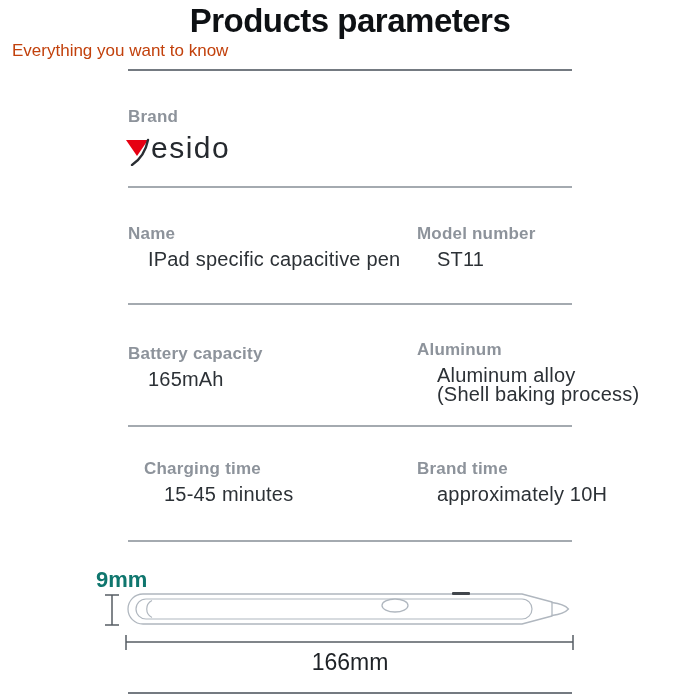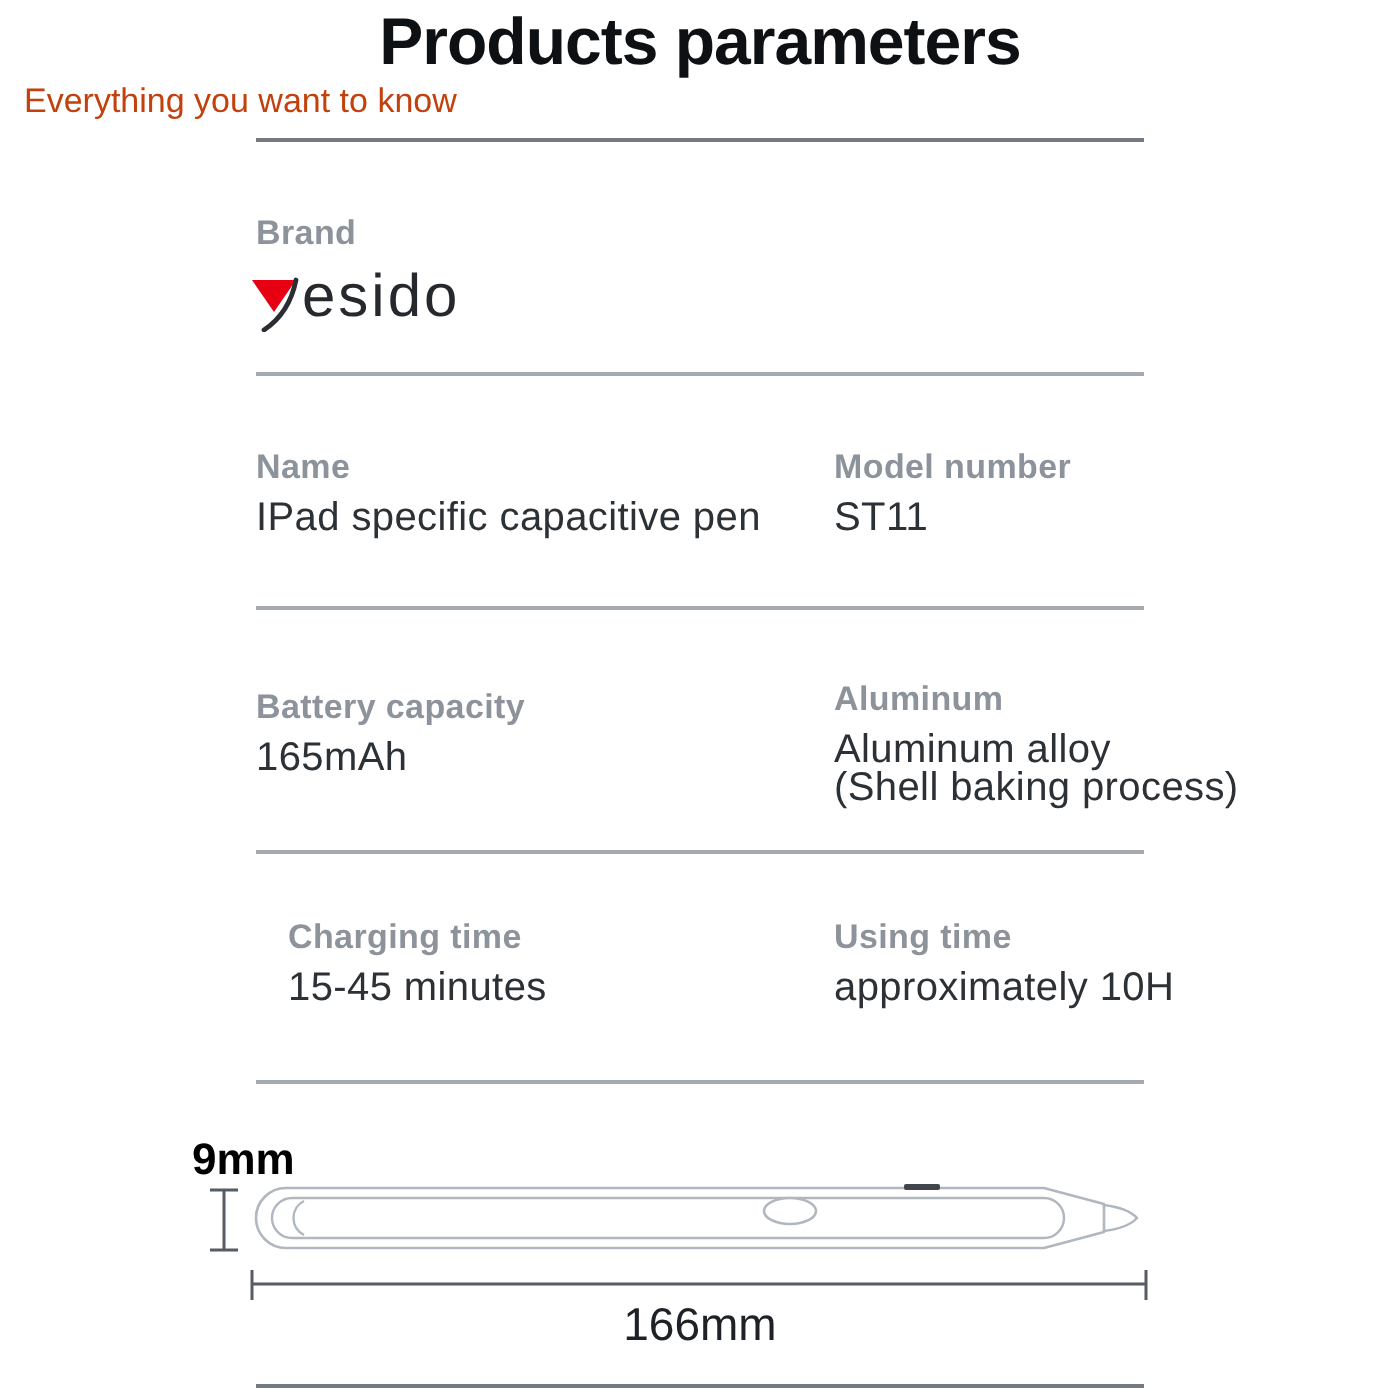--- a/index.html
+++ b/index.html
@@ -21,27 +21,28 @@
   }
   .divider.strong { background:#747a81; }
   .cell { position:absolute; }
   .spec-label {
     font-size:17px; font-weight:700; color:#8d939b; letter-spacing:0.2px;
     line-height:20px;
   }
   .spec-value {
     font-size:20px; color:#2c3136; letter-spacing:0.2px; margin-top:5px;
     line-height:21px;
+    margin-left:20px;
   }
   .spec-value .line2 { display:block; margin-top:-2px; }
   .logo-svg { position:absolute; left:126px; top:128px; }
   .pen-svg { position:absolute; left:0; top:555px; }
   .dim-height-label {
     position:absolute; left:96px; top:567px;
-    font-size:22px; font-weight:600; color:#000000;
+    font-size:22px; font-weight:600; color:#0f766e;
   }
   .dim-length-label {
     position:absolute; top:649px; left:0; width:700px; text-align:center;
     font-size:23px; font-weight:500; color:#1e2226;
   }
 </style>
 </head>
 <body>
 
 <div class="page">
@@ -85,21 +86,21 @@
     </div>
   </div>
 
   <div class="divider" style="top:425px"></div>
 
   <div class="cell" style="left:144px; top:459px">
     <div class="spec-label">Charging time</div>
     <div class="spec-value">15-45 minutes</div>
   </div>
   <div class="cell" style="left:417px; top:459px">
-    <div class="spec-label">Using time</div>
+    <div class="spec-label">Brand time</div>
     <div class="spec-value">approximately 10H</div>
   </div>
 
   <div class="divider" style="top:540px"></div>
 
   <svg class="pen-svg" width="700" height="115" viewBox="0 0 700 115">
 
     <path d="M143,39 L522,39 L552,47 L552,61 L522,69 L143,69 A15,15 0 0 1 143,39 Z" fill="none" stroke="#b0b7bf" stroke-width="1.3" stroke-linejoin="round"></path>
 
     <path d="M552,47.5 Q564,49 568.5,54 Q564,59 552,60.5" fill="none" stroke="#b0b7bf" stroke-width="1.3" stroke-linecap="round"></path>

